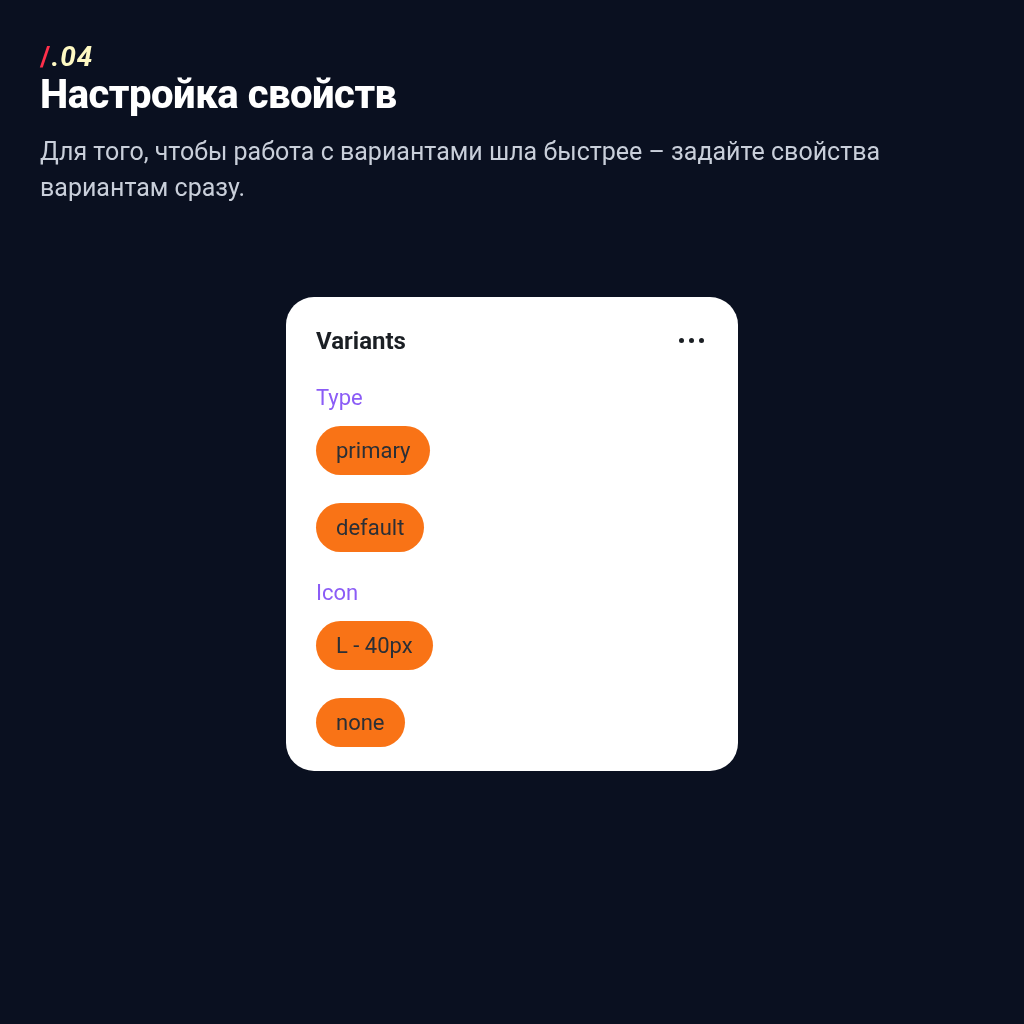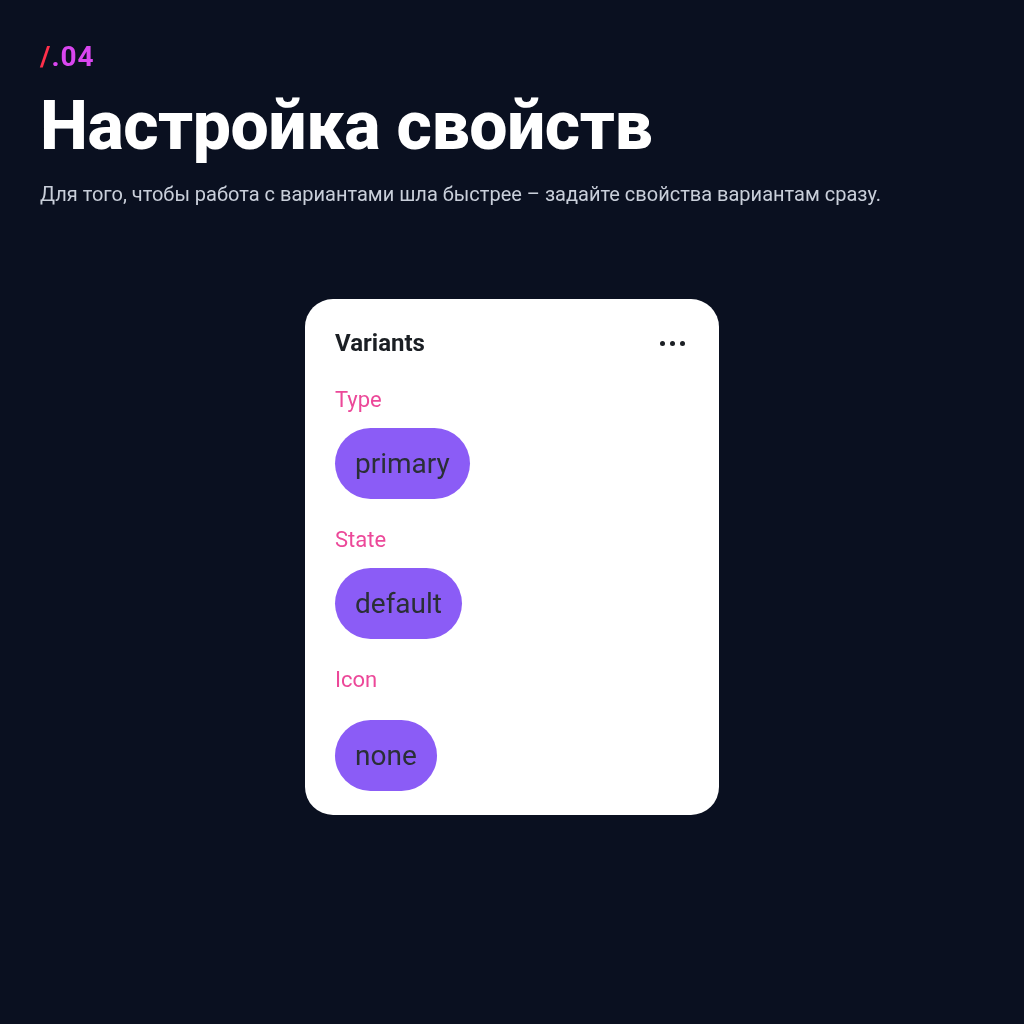--- a/index.html
+++ b/index.html
@@ -13,45 +13,45 @@
   }
   .page {
     padding: 40px 40px 0 40px;
   }
   .eyebrow {
     font-size: 28px;
     font-weight: 700;
     letter-spacing: 1px;
   }
   .eyebrow .slash { color: #ff2f4a; }
-  .eyebrow .num { color: #d946ef; }
+  .eyebrow .num { color: #fef9c3; font-style: italic; }
   .title {
-    font-size: 68px;
+    font-size: 40px;
     font-weight: 800;
     line-height: 1.05;
-    margin-top: 18px;
+    margin-top: 1px;
     letter-spacing: -0.5px;
     color: #ffffff;
   }
   .subtitle {
     margin-top: 18px;
-    font-size: 20px;
+    font-size: 25px;
     line-height: 1.45;
     color: #c9cfda;
     max-width: 900px;
   }
 
   .canvas {
     display: flex;
     justify-content: center;
     margin-top: 90px;
   }
 
   .panel {
-    width: 414px;
+    width: 452px;
     background: #ffffff;
     border-radius: 28px;
     padding: 30px 30px 24px 30px;
     color: #1b1f24;
   }
   .panel-header {
     display: flex;
     align-items: center;
     justify-content: space-between;
     margin-bottom: 30px;
@@ -71,29 +71,29 @@
     width: 5px; height: 5px;
     border-radius: 50%;
     background: #1b1f24;
     display: block;
   }
 
   .prop-group { margin-bottom: 28px; }
   .prop-group:last-child { margin-bottom: 0; }
   .prop-label {
     font-size: 22px;
-    color: #ec4899;
+    color: #8b5cf6;
     margin-bottom: 16px;
   }
   .chip {
     display: inline-block;
-    background: #8b5cf6;
+    background: #f97316;
     color: #2a2f36;
-    font-size: 28px;
-    padding: 19px 20px;
+    font-size: 22px;
+    padding: 12px 20px;
     border-radius: 999px;
     cursor: pointer;
   }
 </style>
 </head>
 <body>
 
 <div class="page">
   <div class="eyebrow">
     <span class="slash">/</span><span class="num">.04</span>
@@ -111,26 +111,26 @@
             <span></span>
         </div>
       </div>
 
       <div class="prop-group">
         <div class="prop-label">Type</div>
         <div class="chip">primary</div>
       </div>
 
       <div class="prop-group">
-        <div class="prop-label">State</div>
         <div class="chip">default</div>
       </div>
 
       <div class="prop-group">
         <div class="prop-label">Icon</div>
+        <div class="chip">L - 40px</div>
       </div>
 
       <div class="prop-group">
         <div class="chip">none</div>
       </div>
     </div>
   </div>
 </div>
 
 </body></html>

